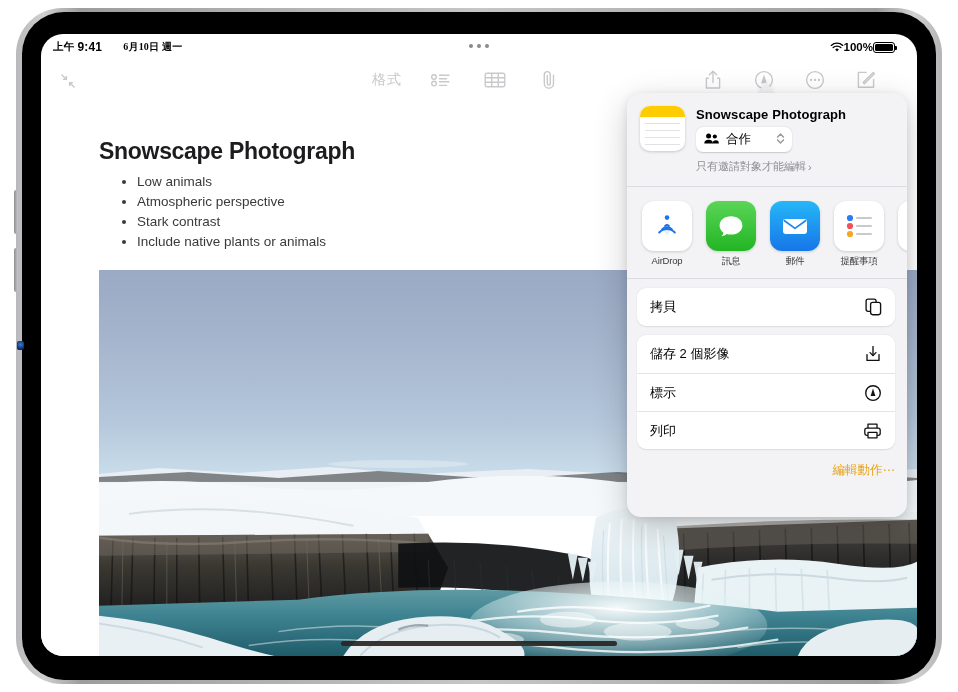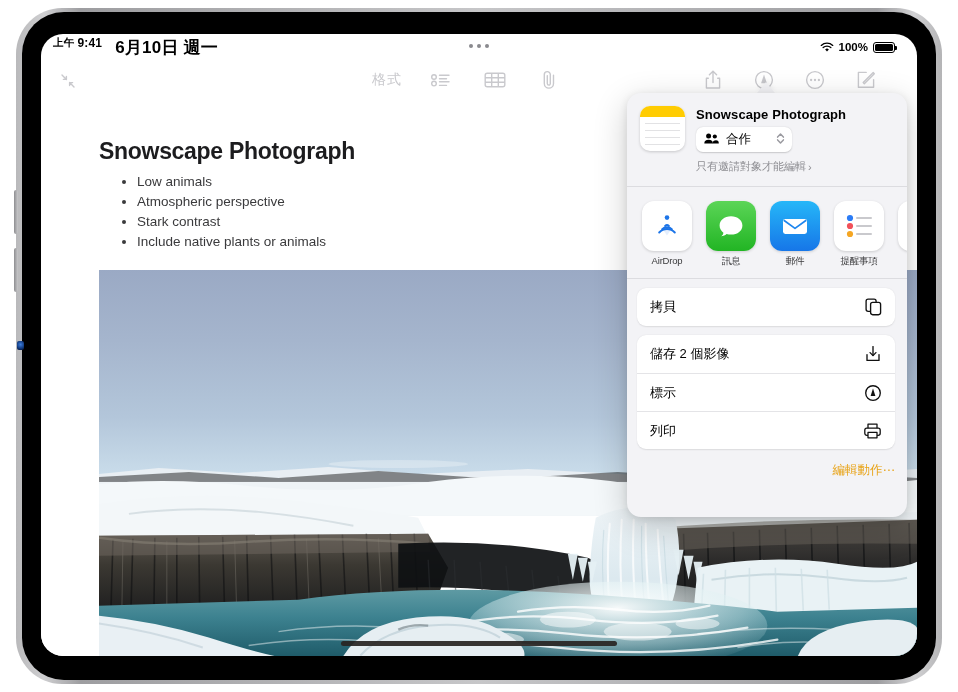--- a/index.html
+++ b/index.html
@@ -45,22 +45,22 @@
   
   .statusbar{
     position:absolute; left:0; top:0; width:876px; height:26px;
     display:flex; align-items:center; justify-content:space-between;
     padding:0 22px 0 12px;
     font-size:11.5px; color:#000; font-weight:600;
   }
   .sb-left{ display:flex; align-items:flex-start; gap:3px; white-space:nowrap; letter-spacing:.2px;}
   .sb-ampm{font-size:10.5px;}
   .sb-time{font-size:12px;}
-  .sb-date{font-size:17px; margin-left:10px;}
-  .sb-right{ display:flex; align-items:center; gap:5px; }
+  .sb-date{font-size:10px; margin-left:18px;font-family:Liberation Serif, serif;}
+  .sb-right{ display:flex; align-items:center; }
   .sb-pct{ font-size:11.5px; font-weight:600; }
   .wifi-ic{ width:14px; height:11px; display:block; }
   .batt{
     width:22px; height:11px; border:1.2px solid #000; border-radius:3px;
     position:relative; display:flex; align-items:center;
   }
   .batt:after{
     content:""; position:absolute; right:-3.2px; top:3.2px;
     width:1.8px; height:4.4px; background:#000; border-radius:0 1px 1px 0;
   }

